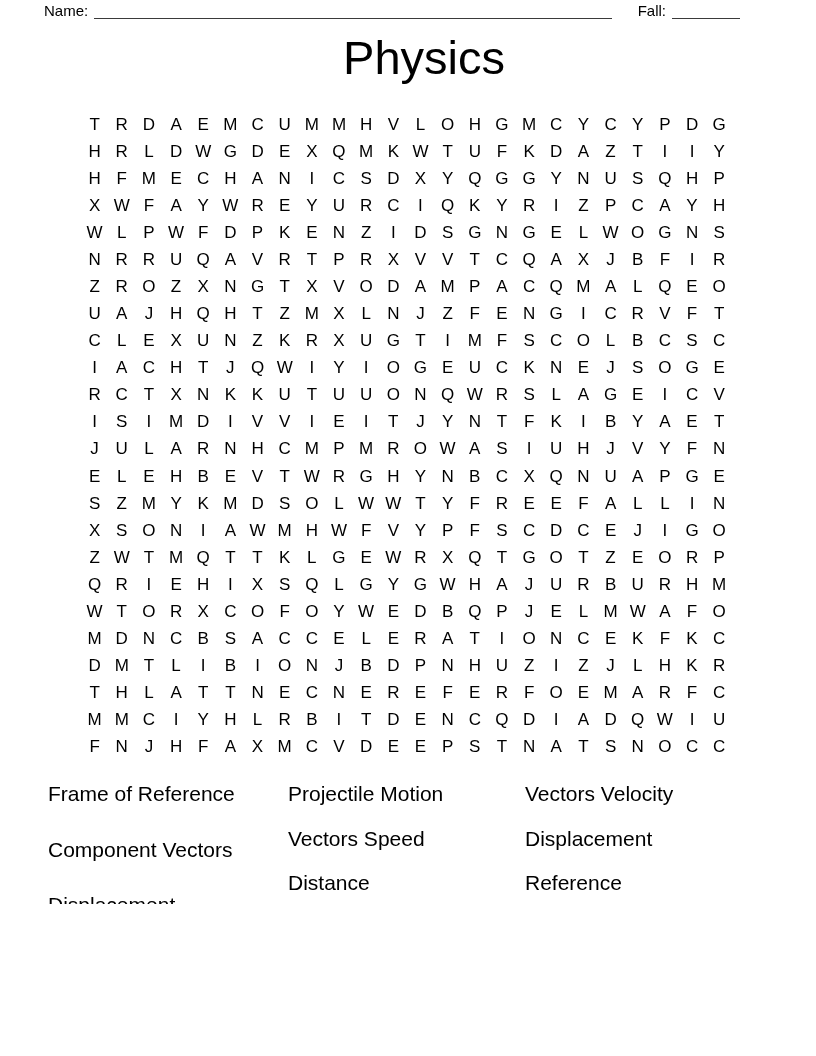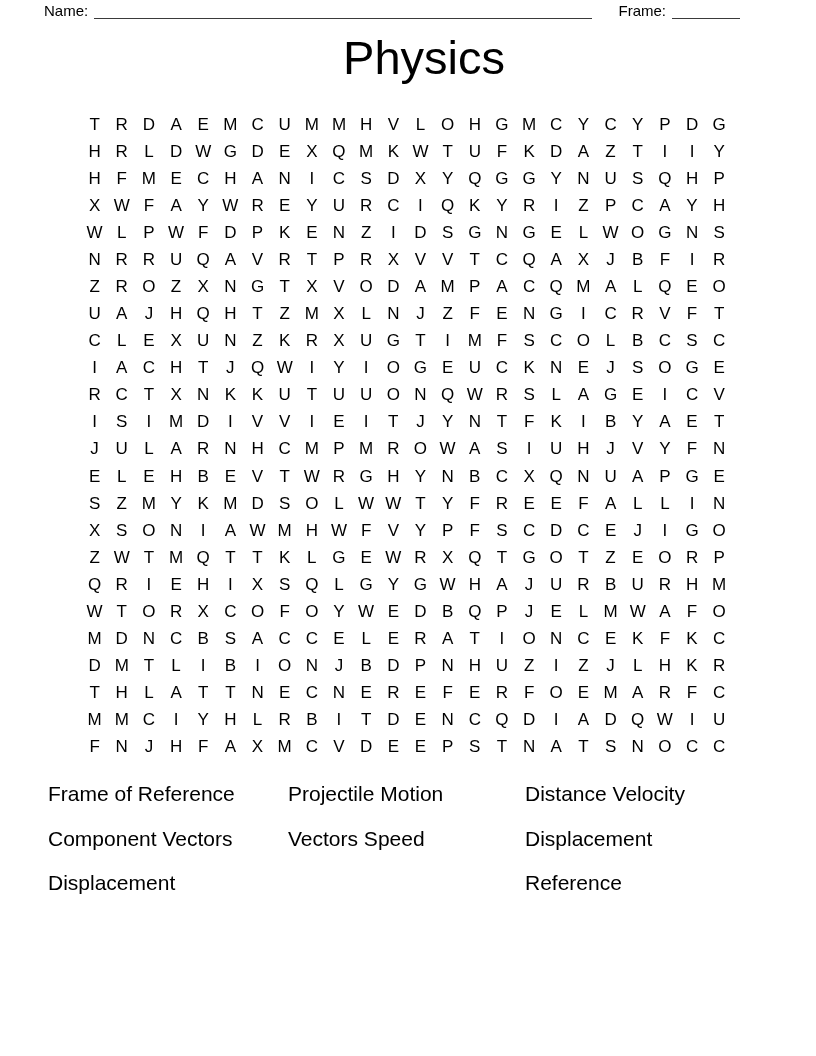--- a/index.html
+++ b/index.html
@@ -57,39 +57,39 @@
   }
 
   
   .words {
     position: absolute;
     left: 48px;
     top: 772px;
     display: flex;
   }
   .word-col { display: flex; flex-direction: column; }
-  .word-col:nth-child(1) { width: 240px; }
+  .word-col:nth-child(1) { width: 240px; gap: 11px; }
   .word-col:nth-child(2) { width: 237px; }
   .word {
     font-size: 21px;
     font-weight: 500;
     height: 44.6px;
     line-height: 44.6px;
     white-space: nowrap;
   }
 </style>
 </head>
 <body>
 
 <div class="page">
 
   <div class="header">
     <span class="label">Name:</span>
     <span class="blank-line name-line"></span>
-    <span class="label">Frame:</span>
+    <span class="label">Fall:</span>
     <span class="blank-line date-line"></span>
   </div>
 
   <h1 class="title">Physics</h1>
 
   <div class="grid" id="grid">
       <span class="cell">T</span>
       <span class="cell">R</span>
       <span class="cell">D</span>
       <span class="cell">A</span>
@@ -670,22 +670,23 @@
   <div class="words" id="words">
       <div class="word-col">
         <div class="word">Frame of Reference</div>
         <div class="word">Component Vectors</div>
         <div class="word">Displacement</div>
         <div class="word">Date Fall</div>
       </div>
       <div class="word-col">
         <div class="word">Projectile Motion</div>
         <div class="word">Vectors Speed</div>
+        <div class="word">Distance</div>
       </div>
       <div class="word-col">
-        <div class="word">Distance Velocity</div>
+        <div class="word">Vectors Velocity</div>
         <div class="word">Displacement</div>
         <div class="word">Reference</div>
         <div class="word">Scalar</div>
       </div>
     </div>
 
 </div>
 
 </body></html>

